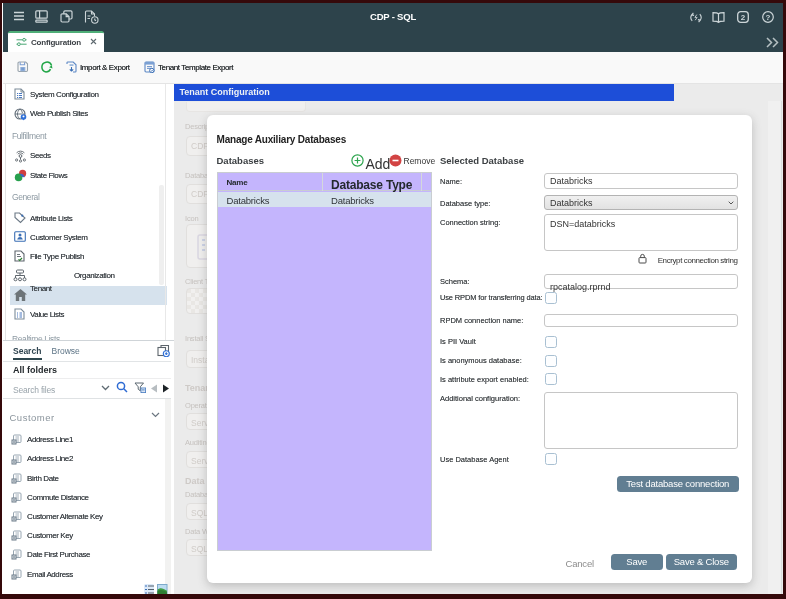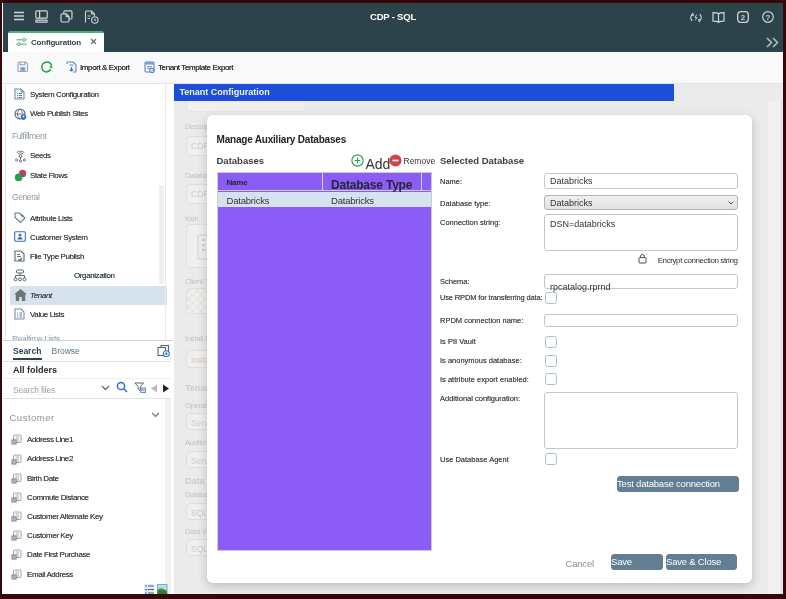--- a/index.html
+++ b/index.html
@@ -36,21 +36,21 @@
 #scrollline { left:781px; top:101px; width:1px; height:493px; background:#dcdcdc; }
 
 .dlab { font-size:7.5px; letter-spacing:-0.2px; color:#c6c2bf; }
 .dhead { font-size:9px; font-weight:bold; color:#cecac7; }
 .dinp { background:#f0efee; border:1px solid #e1dfdd; border-radius:4px; font-size:8.5px; color:#d0ccc8; padding:4px 0 0 4px; overflow:hidden; }
 
 #dlg { left:206.5px; top:114.5px; width:545.5px; height:468.5px; background:#fff; border-radius:6px; box-shadow:0 3px 10px rgba(70,70,70,.28); }
 #dlg .lab { font-size:7.5px; color:#3f4346; left:233.5px; white-space:nowrap; text-shadow:0 0 0.5px rgba(63,67,70,.7); }
 .inp { border:1px solid #c6c6c6; border-radius:3px; background:#fff; font-size:9px; color:#333; padding-left:5px; }
 .cb { width:12px; height:12px; border:1px solid #a9c0d2; border-radius:2.5px; background:#fdfeff; left:338px; }
-.sbtn { background:#617e92; border-radius:3.5px; color:#fff; font-size:9.5px; letter-spacing:-0.2px; text-align:left; white-space:nowrap; }
+.sbtn { background:#617e92; border-radius:3.5px; color:#fff; font-size:9.5px; letter-spacing:-0.2px; text-align:center; white-space:nowrap; }
 </style>
 </head>
 <body>
 <div class="abs" id="topdark"></div>
 <div class="abs" id="apptitle">CDP - SQL</div>
 
 <svg class="abs" style="left:14px; top:11px;" width="10" height="10" viewBox="0 0 10 10">
     <path d="M0 1.5h10M0 5h10M0 8.5h10" stroke="#ccd5d8" stroke-width="1.6"></path>
   </svg>
 <svg class="abs" style="left:35px; top:10px;" width="13" height="13" viewBox="0 0 13 13" fill="none" stroke="#ccd5d8" stroke-width="1.2">
@@ -138,21 +138,21 @@
 <div class="abs navtext" style="left:30px; top:89.5px;">System Configuration</div>
 <div class="abs navtext" style="left:30px; top:109px;">Web Publish Sites</div>
 <div class="abs navhead" style="left:12px; top:131px;">Fulfillment</div>
 <div class="abs navtext" style="left:30px; top:151px;">Seeds</div>
 <div class="abs navtext" style="left:30px; top:170.5px;">State Flows</div>
 <div class="abs navhead" style="left:12px; top:191.5px;">General</div>
 <div class="abs navtext" style="left:30px; top:214px;">Attribute Lists</div>
 <div class="abs navtext" style="left:30px; top:233px;">Customer System</div>
 <div class="abs navtext" style="left:30px; top:252px;">File Type Publish</div>
 <div class="abs navtext" style="left:30px; top:271px;margin-left:44px;">Organization</div>
-<div class="abs navtext" style="left:30px; top:291px;font-style:italic;">Tenant</div>
+<div class="abs navtext" style="left:30px; top:284px;">Tenant</div>
 <div class="abs navtext" style="left:30px; top:310px;">Value Lists</div>
 <div class="abs navhead" style="left:12px; top:334px;">Realtime Lists</div>
 
 <svg class="abs" style="left:14px; top:88px;" width="11" height="12" viewBox="0 0 11 12" fill="none">
     <path d="M1 1h6l3 3v7H1z" stroke="#7d8c99" stroke-width="1.1"></path>
     <path d="M7 1v3h3" stroke="#7d8c99" stroke-width="1"></path>
     <path d="M3 5.5h1.2M5 5.5h3M3 7.5h1.2M5 7.5h3M3 9.5h1.2M5 9.5h3" stroke="#4a79c0" stroke-width="1"></path>
   </svg>
 <svg class="abs" style="left:14px; top:107.5px;" width="13" height="13" viewBox="0 0 13 13" fill="none">
     <circle cx="6" cy="6" r="5" stroke="#5f6b76" stroke-width="1.1"></circle>
@@ -334,21 +334,21 @@
       <path d="M6.5 3.6v5.8M3.6 6.5h5.8" stroke="#2da44e" stroke-width="1.2"></path>
     </svg>
   <div class="abs" style="left:159px; top:41px; font-size:14px; color:#333;">Add</div>
   <svg class="abs" style="left:182px; top:39px;" width="13" height="13" viewBox="0 0 13 13">
       <circle cx="6.5" cy="6.5" r="6" fill="#d24444"></circle>
       <path d="M3.5 6.5h6" stroke="#fff" stroke-width="1.6"></path>
     </svg>
   <div class="abs" style="left:197px; top:41px; font-size:8.5px; color:#333;">Remove</div>
   <div class="abs" style="left:233.5px; top:40px; font-size:9.5px; font-weight:bold; color:#3c4043;">Selected Database</div>
 
-  <div class="abs" style="left:10px; top:57px; width:215px; height:379px; border:1px solid #c9cdd1; background:#8b5cf6;">
+  <div class="abs" style="left:10px; top:57px; width:215px; height:379px; border:1px solid #c9cdd1; background:#c4b5fd;">
     <div class="abs" style="left:0; top:0; width:213px; height:18px; border-bottom:1px solid #c9cdd1;"></div>
     <div class="abs" style="left:9px; top:5px; font-size:8px; letter-spacing:-0.2px; font-weight:bold; color:#24292e;">Name</div>
     <div class="abs" style="left:113.5px; top:5px; font-size:12px; letter-spacing:-0.2px; font-weight:bold; color:#24292e;">Database Type</div>
     <div class="abs" style="left:104.5px; top:0; width:1px; height:18px; background:#d4d8db;"></div>
     <div class="abs" style="left:203.5px; top:0; width:1px; height:18px; background:#d4d8db;"></div>
     <div class="abs" style="left:0; top:19px; width:213px; height:15px; background:#d6e2ed;">
       <div class="abs" style="left:9px; top:3px; font-size:9.5px; letter-spacing:-0.2px; color:#2f3337;">Databricks</div>
       <div class="abs" style="left:113.5px; top:3px; font-size:9.5px; letter-spacing:-0.2px; color:#2f3337;">Databricks</div>
     </div>
   </div>

